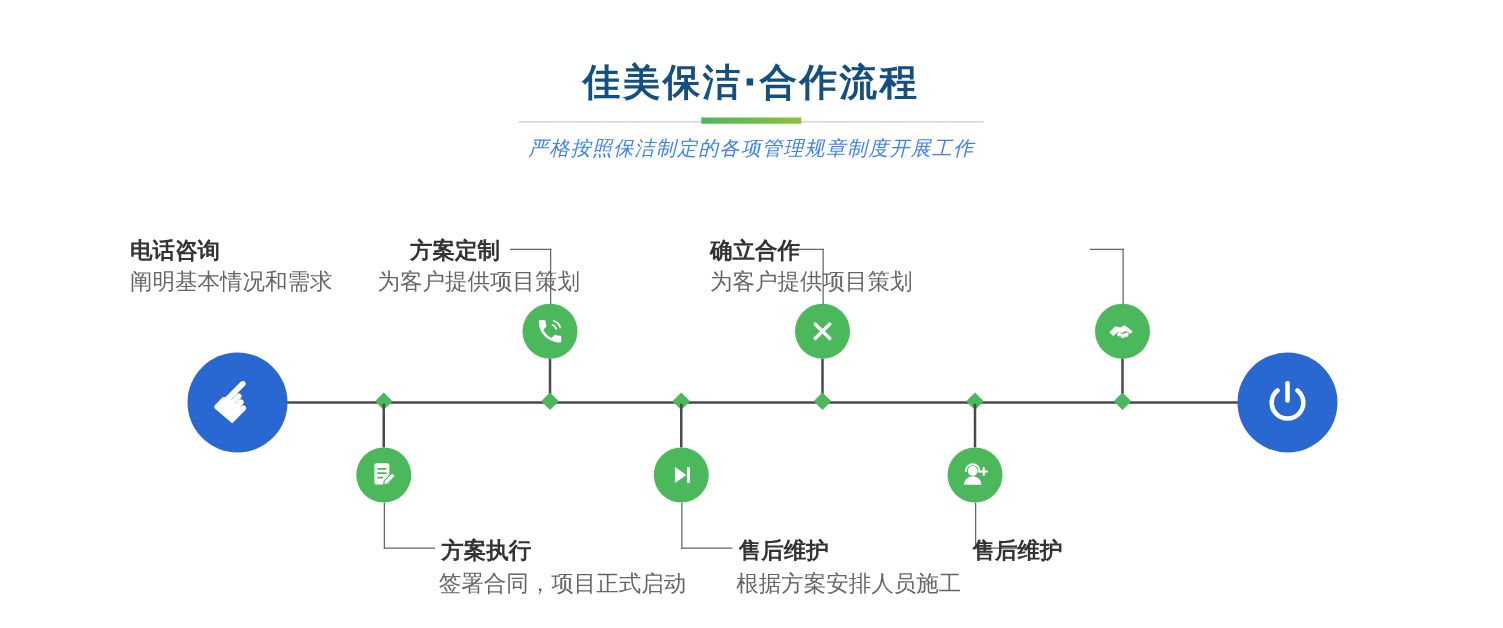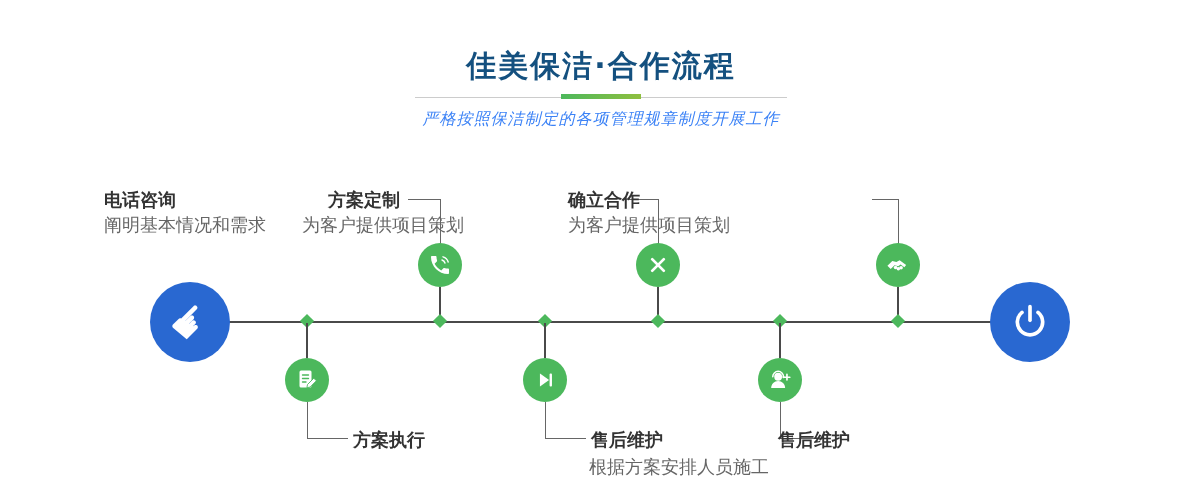--- a/index.html
+++ b/index.html
@@ -104,20 +104,21 @@
       <g stroke="#4cb85c" stroke-width="1.4" stroke-linecap="round">
         <line x1="7.5" y1="7" x2="13.5" y2="7"></line>
         <line x1="7.5" y1="10.5" x2="13.5" y2="10.5"></line>
         <line x1="7.5" y1="14" x2="11" y2="14"></line>
       </g>
       <path d="M12.5 16.5l6.3-6.3 2.6 2.6-6.3 6.3-3.2.6z" fill="#fff" stroke="#4cb85c" stroke-width="0.9"></path>
     </svg>
   </div>
   <div class="elbow-bottom" style="left:307px;top:402px;width:40px;height:36px;"></div>
   <div class="step-title" style="left:353px;top:428px;">方案执行</div>
+  <div class="step-desc" style="left:351px;top:455px;">签署合同，项目正式启动</div>
 
   <div class="diamond" style="left:540px;top:316px;"></div>
   <div class="stub" style="left:544px;top:323px;height:35px;"></div>
   <div class="node" style="left:523px;top:358px;">
     <svg width="22" height="22" viewBox="0 0 24 24" fill="#fff">
       <path d="M6.5 5v14l10-7z"></path>
       <rect x="17" y="5" width="2.6" height="14" rx="1"></rect>
     </svg>
   </div>
   <div class="elbow-bottom" style="left:545px;top:402px;width:40px;height:36px;"></div>

